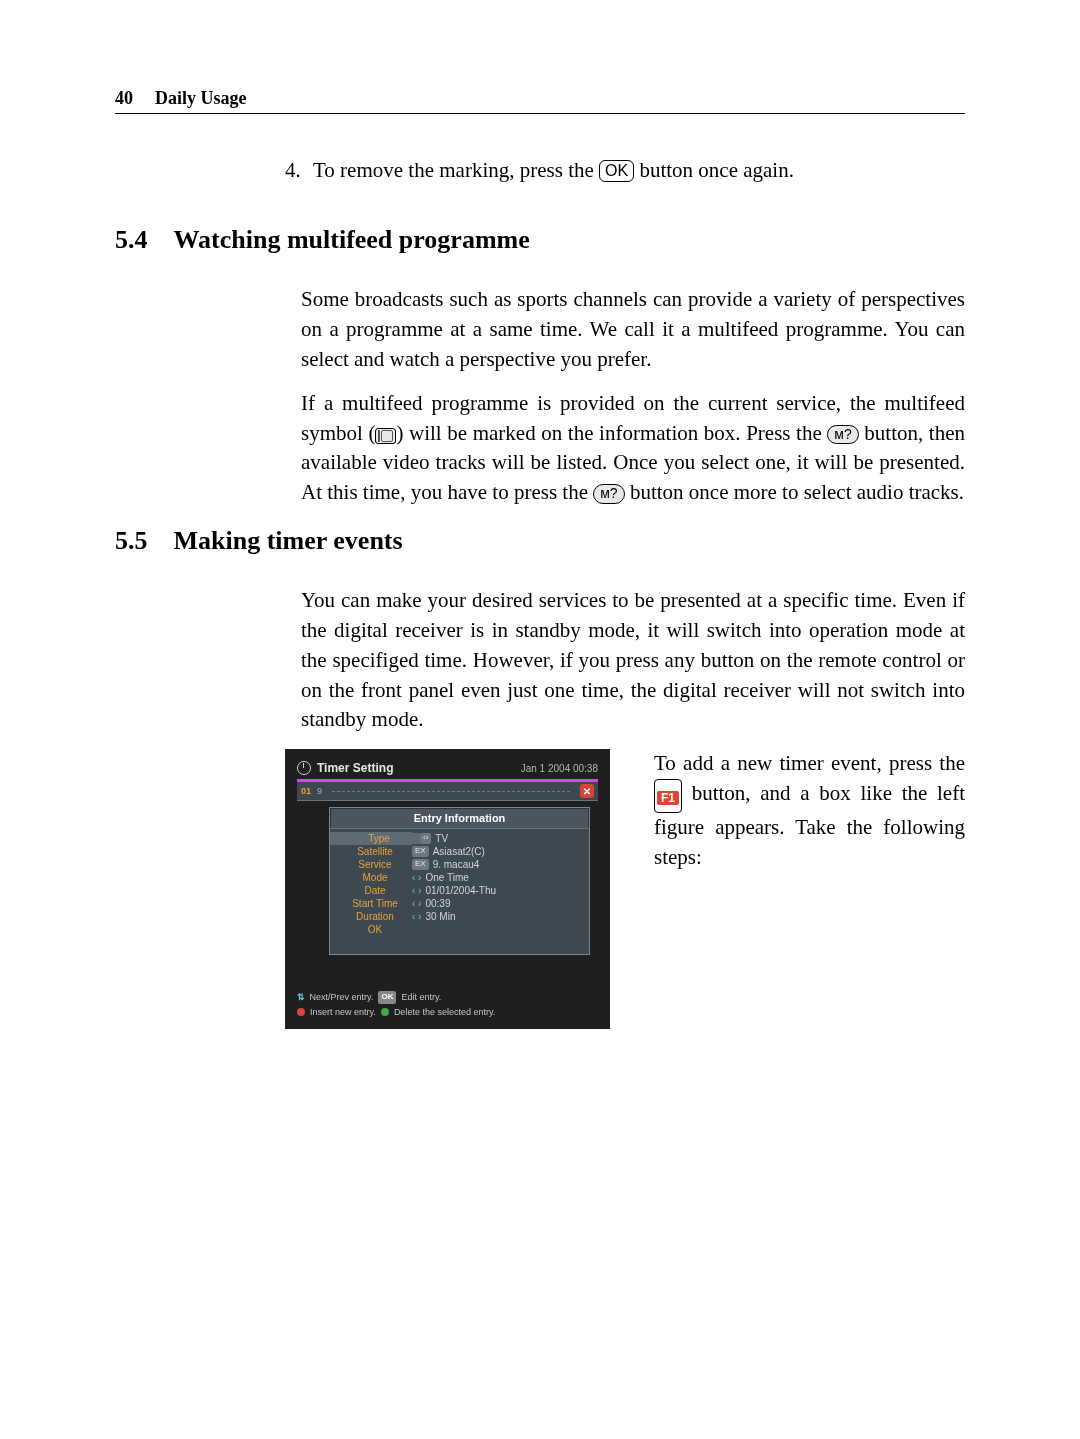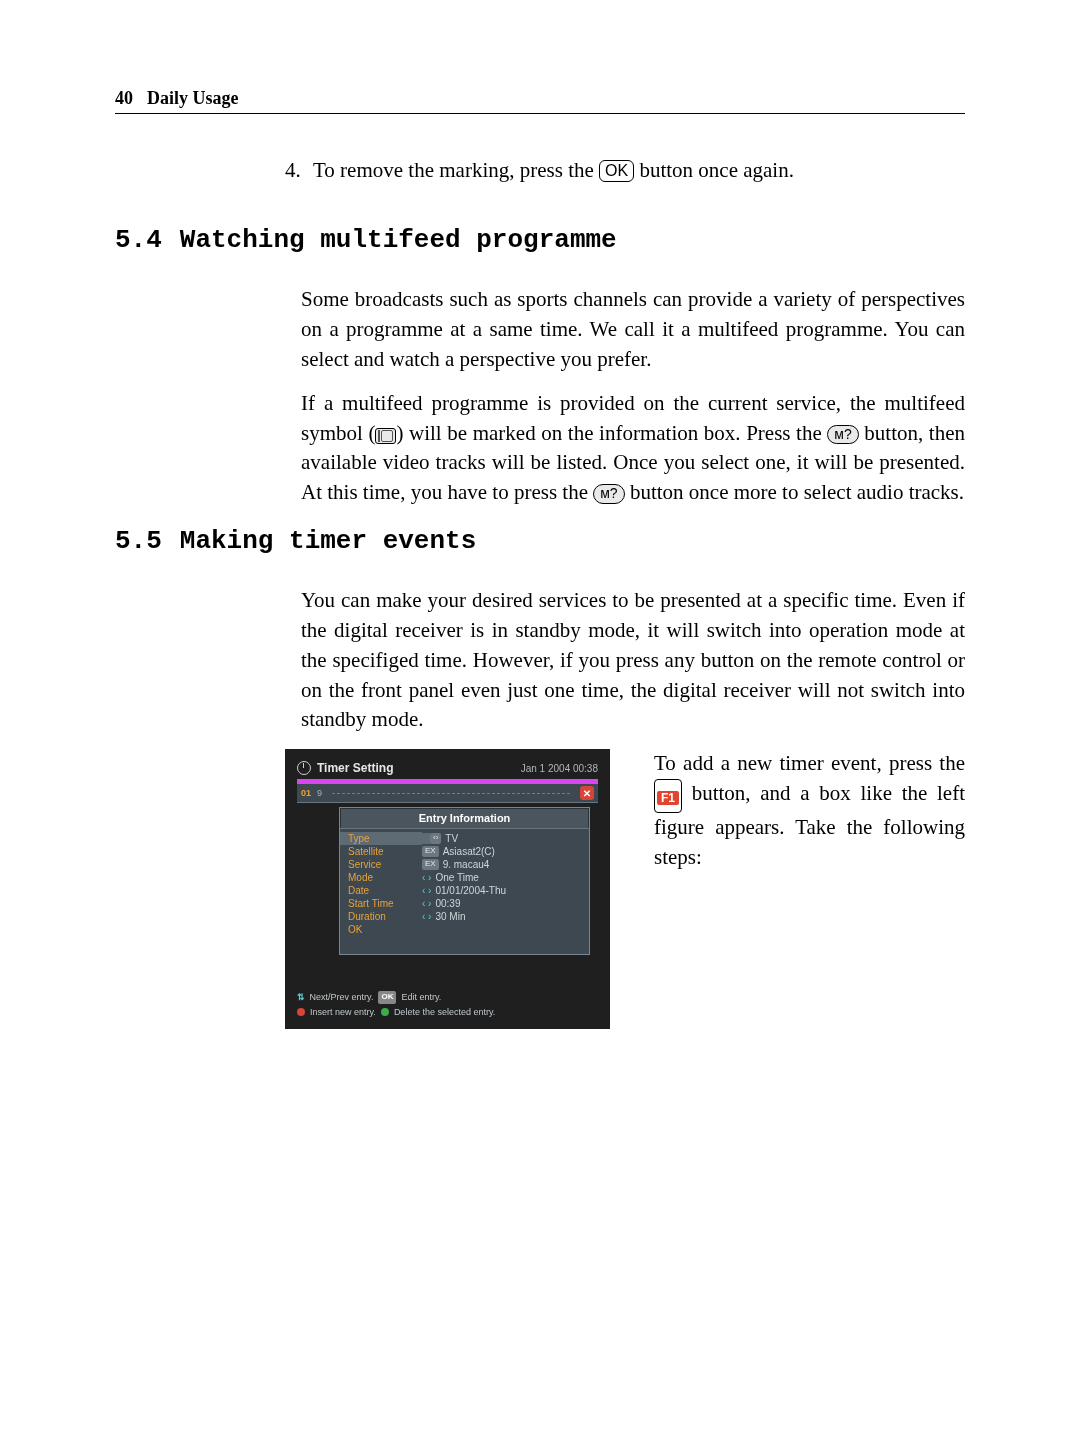--- a/index.html
+++ b/index.html
@@ -12,21 +12,21 @@
   .page {
     width: 1080px;
     height: 1439px;
     position: relative;
     box-sizing: border-box;
     padding: 88px 115px 60px 115px;
   }
   .running-head {
     display: flex;
     align-items: flex-end;
-    gap: 14px;
+    gap: 22px;
     font-size: 18px;
     font-weight: bold;
     border-bottom: 1.5px solid #000;
     padding-bottom: 4px;
     margin-bottom: 42px;
   }
   .body-col {
     margin-left: 170px;
   }
   .ol-item {
@@ -34,25 +34,24 @@
     font-size: 21px;
     line-height: 1.4;
     margin-bottom: 40px;
   }
   .ol-num {
     flex: 0 0 28px;
   }
   .sect-head {
     display: flex;
     align-items: flex-start;
-    gap: 18px;
+    gap: 26px;
     font-size: 26px;
     font-weight: bold;
     margin: 18px 0 30px 0;
-    font-family: Liberation Mono, monospace;
   }
   .para {
     font-size: 21px;
     line-height: 1.42;
     text-align: justify;
     margin: 0 0 14px 16px;
   }
   .keycap {
     display: inline-block;
     border: 1.4px solid #000;
@@ -137,42 +136,42 @@
   .scrn-title {
     display: flex;
     align-items: center;
     gap: 6px;
     font-size: 12px;
     font-weight: bold;
     color: #e6e6e6;
   }
   .tbl {
     background: #3d4850;
-    border-top: 5px solid #d946ef;
+    border-top: 3px solid #d946ef;
     border-bottom: 1px solid #6a7580;
     padding: 2px 4px;
     margin-bottom: 2px;
     display: flex;
     align-items: center;
     gap: 6px;
     font-size: 9px;
     color: #a8b0b6;
   }
   .tbl .idx { color: #e8a23a; font-weight: bold; }
   .dash { flex: 1; border-top: 1px dashed #778; margin: 0 4px; }
   .close-icon {
     width: 14px; height: 14px;
     background: #d8433a;
     border-radius: 3px;
     display: flex; align-items: center; justify-content: center;
     color: #fff; font-size: 10px; font-weight: bold;
   }
   .panel {
     position: absolute;
-    left: 54px; right: 20px; top: 58px;
+    left: 44px; right: 20px; top: 58px;
     background: #4a555d;
     border: 1px solid #778691;
     box-shadow: 0 0 0 1px #2b333a inset;
   }
   .panel-title {
     text-align: center;
     font-weight: bold;
     color: #fff;
     padding: 4px 0;
     font-size: 11px;
@@ -182,21 +181,21 @@
     display: flex;
     font-size: 10px;
     padding: 1px 8px;
     color: #d0d6da;
   }
   .panel-row .lbl { flex: 0 0 74px; color: #e8a23a; }
   .panel-row .arr { color: #5fcad6; margin-right: 4px; }
   .panel-row .tag { background: #6b7882; color: #e6e6e6; font-size: 8px; padding: 0 3px; border-radius: 2px; margin-right: 4px; }
   .panel-row.first .lbl { background: #5e6b74; margin-left: -8px; padding-left: 8px; flex-basis: 82px; }
   .panel-row.first { background: linear-gradient(to right, #5e6b74 0 82px, transparent 82px); }
-  .panel-body { background: #3d4850; padding: 3px 0 18px 0; }
+  .panel-body { background: #3d4850; padding: 3px 0 18px 0; text-align: center; }
   .scrn-footer {
     position: absolute;
     left: 12px; right: 12px; bottom: 10px;
     font-size: 9px;
     color: #bfc7cc;
     line-height: 1.6;
   }
   .scrn-footer .legend { display: flex; align-items: center; gap: 5px; flex-wrap: wrap; }
   .ud-arrow { color: #5fcad6; font-weight: bold; }
   .ok-key {

